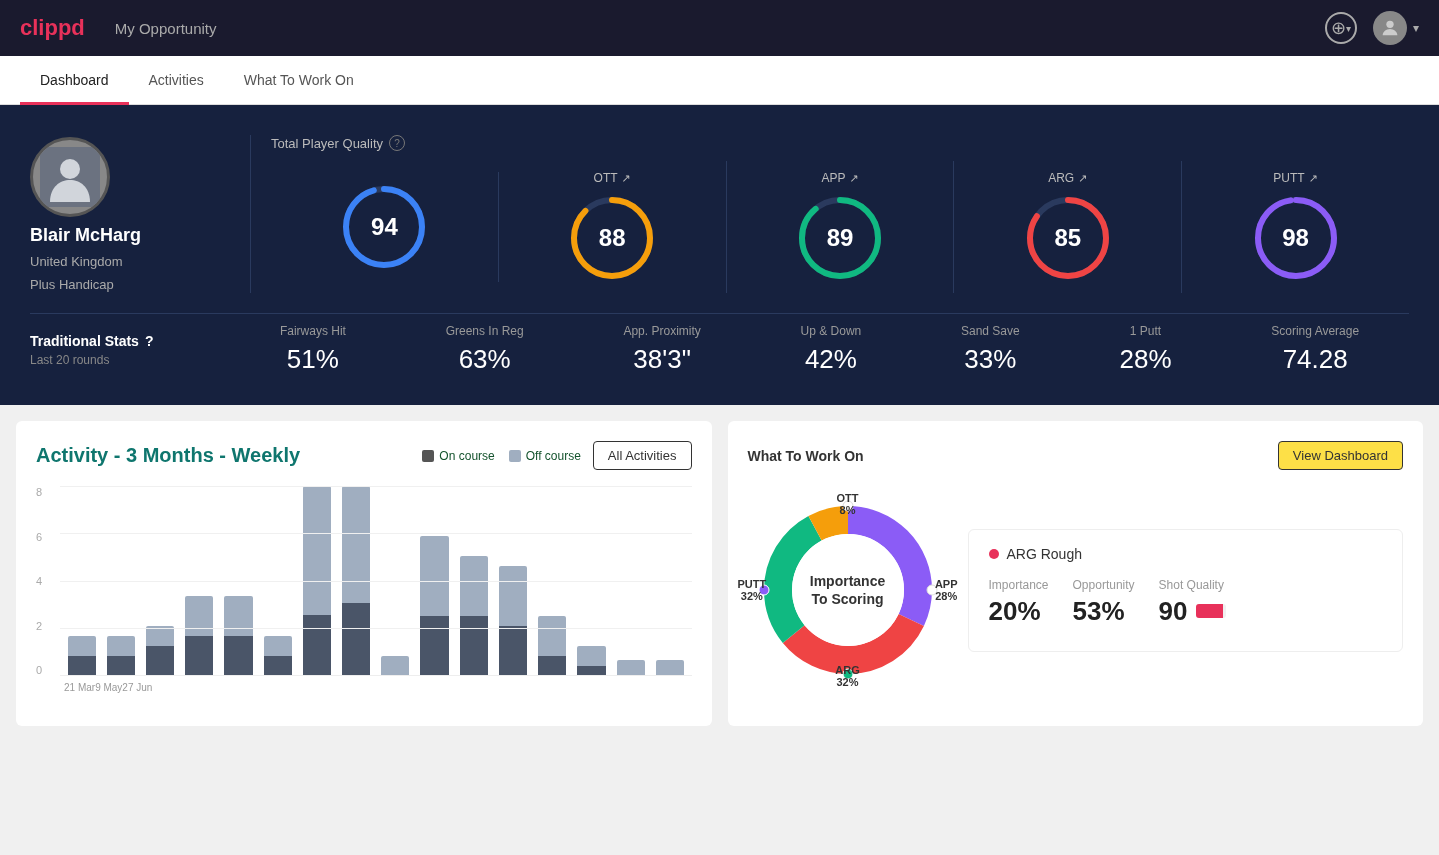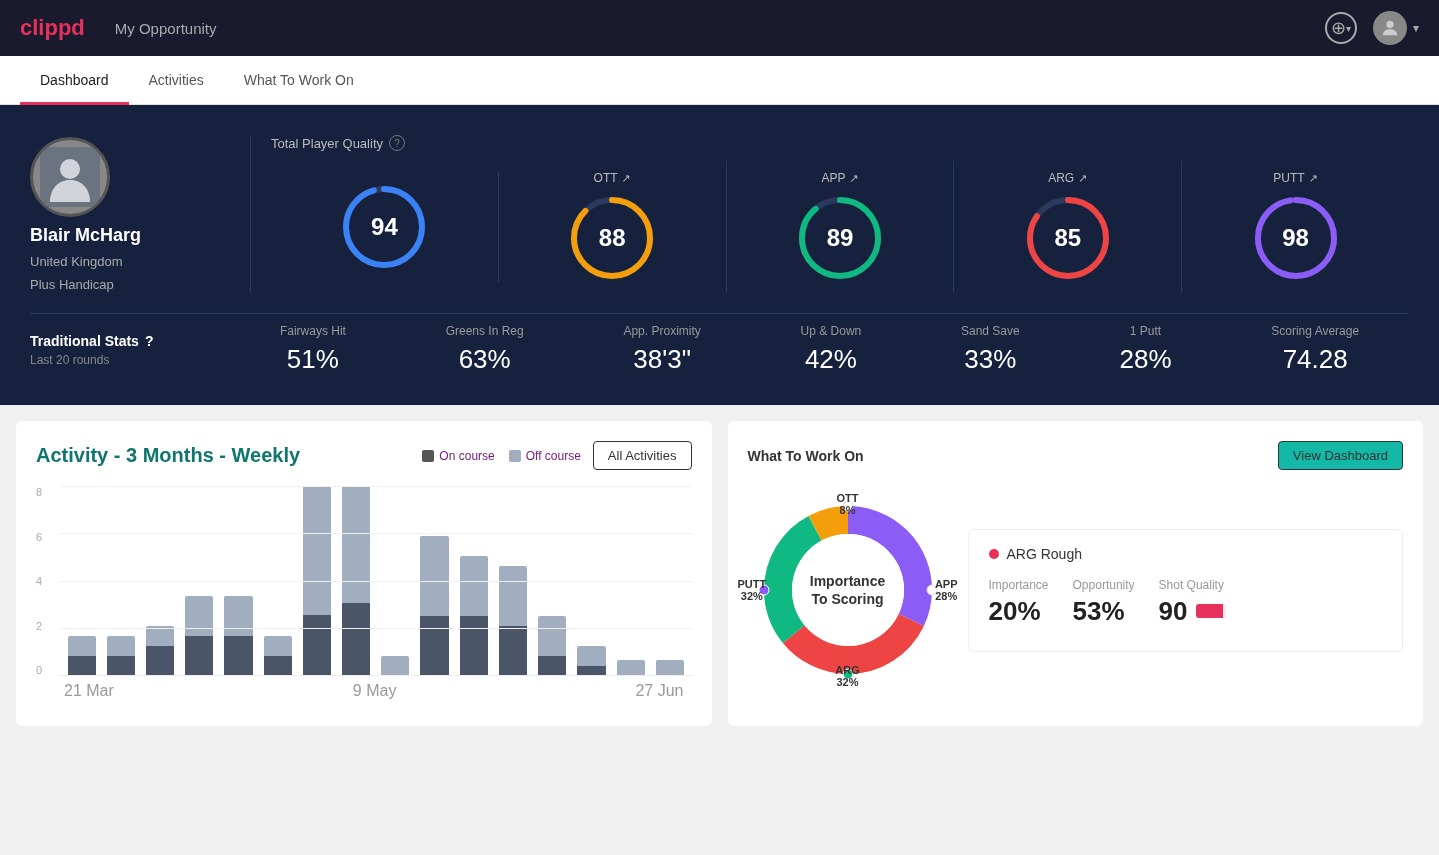--- a/index.html
+++ b/index.html
@@ -201,57 +201,57 @@
       display: flex;
       align-items: center;
       margin-bottom: 16px;
       gap: 12px;
     }
     .card-title { font-size: 20px; font-weight: 700; color: #0f766e; flex: 1; }
     .legend {
       display: flex; align-items: center; gap: 14px;
     }
     .legend-item {
-      display: flex; align-items: center; gap: 5px; font-size: 12px; color: #701a75;
+      display: flex; align-items: center; gap: 5px; font-size: 12px; color: #14532d;
     }
     .legend-dot { width: 12px; height: 12px; border-radius: 2px; }
     .all-activities-btn {
       border: 1px solid #333; background: #fff; color: #333;
       padding: 6px 14px; font-size: 13px; border-radius: 4px; cursor: pointer;
     }
 
     
     .bar-chart {
       position: relative;
       height: 220px;
     }
     .bar-chart-labels {
       display: flex;
-      justify-content: space-between;
+      justify-content: flex-start;
       padding: 6px 8px 0;
-      font-size: 16px;
+      font-size: 10px;
       color: #999;
     }
 
     
     .work-card {
       background: #fff;
       border-radius: 6px;
       padding: 20px;
       flex: 1;
       min-width: 0;
     }
     .work-header {
       display: flex;
       align-items: center;
       margin-bottom: 20px;
     }
     .work-title { font-size: 14px; font-weight: 600; color: #333; flex: 1; }
     .view-dashboard-btn {
-      border: 1px solid #333; background: #14b8a6; color: #333;
+      border: 1px solid #333; background: #fde047; color: #333;
       padding: 6px 14px; font-size: 13px; border-radius: 4px; cursor: pointer;
     }
     .work-content {
       display: flex;
       align-items: center;
       gap: 20px;
     }
 
     
     .donut-wrap {

